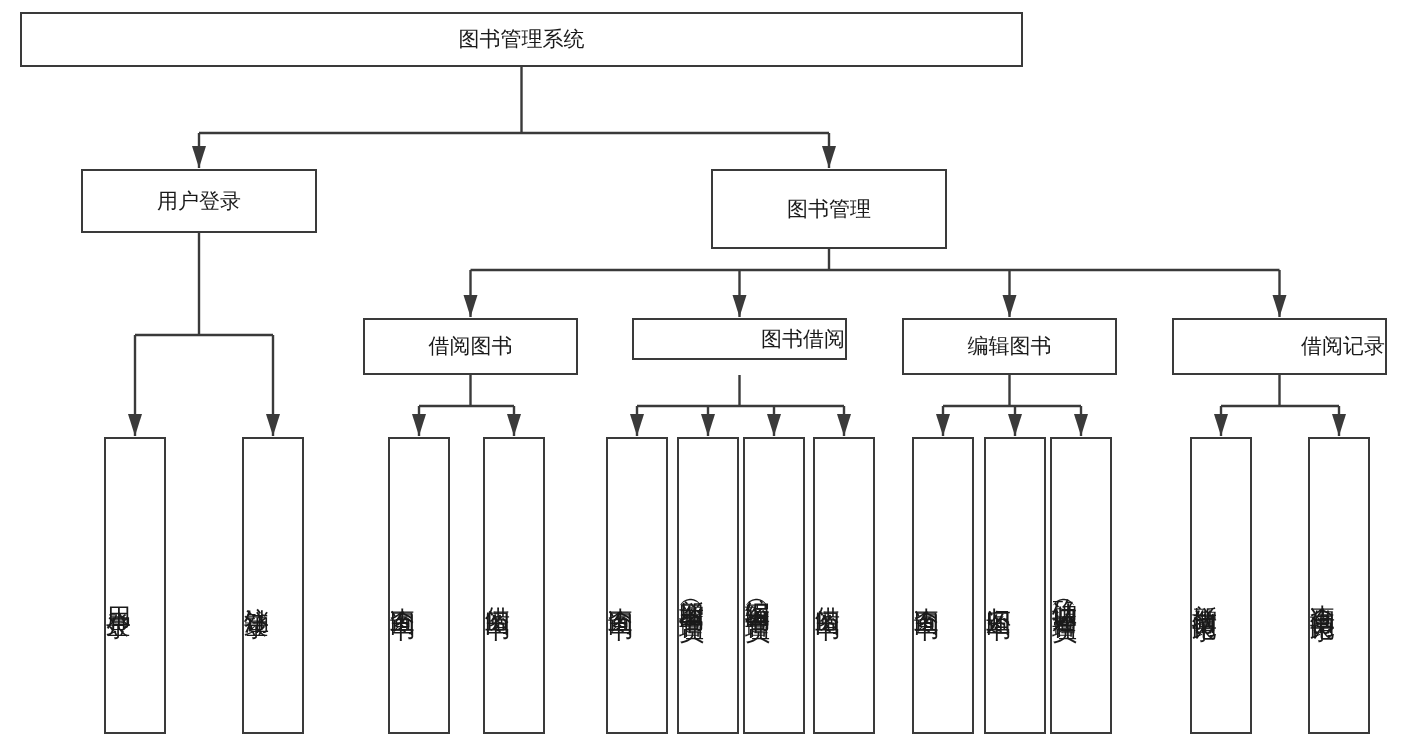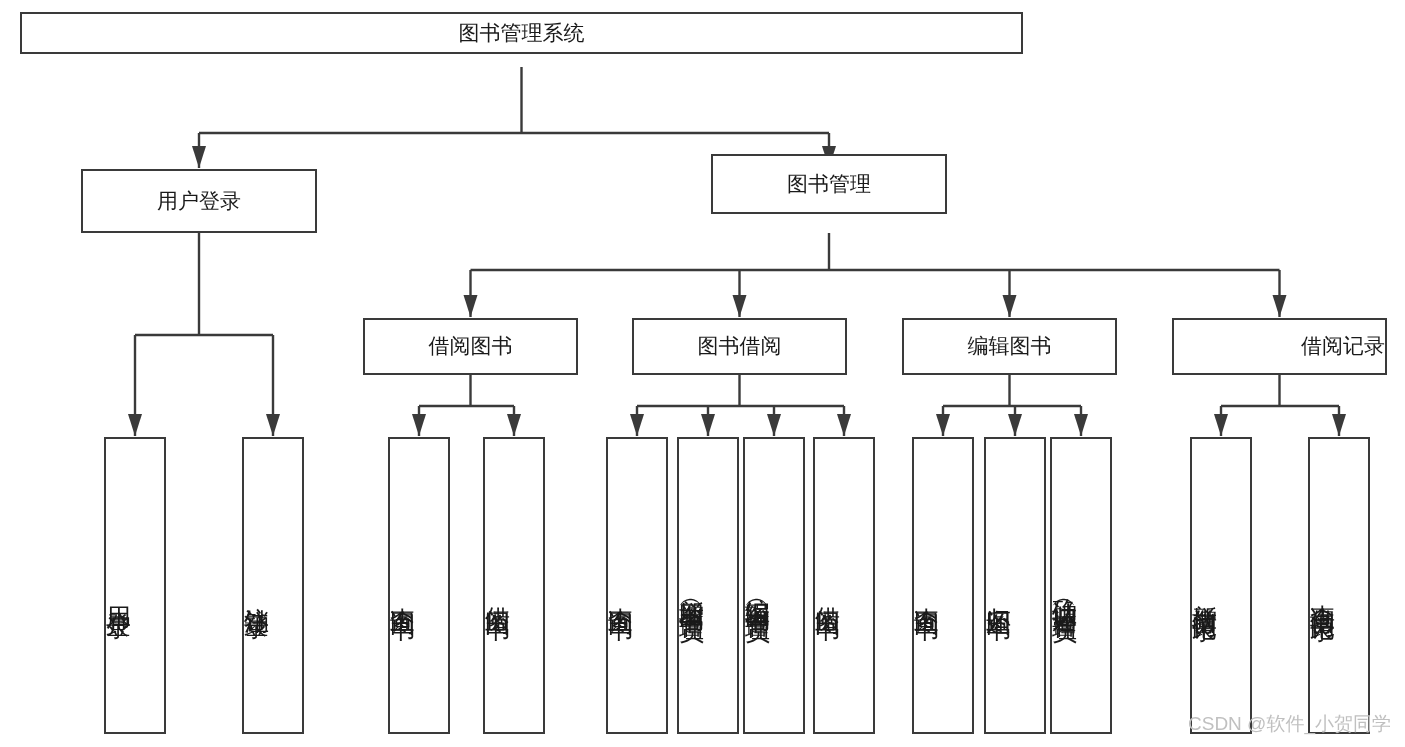--- a/index.html
+++ b/index.html
@@ -115,33 +115,33 @@
       <line x1="1081" y1="406" x2="1081" y2="436" stroke="#3a3a3a" stroke-width="2.4"></line>
       <path d="M1074,414 L1088,414 L1081,436 Z" fill="#3a3a3a"></path>
       <line x1="1279.5" y1="375" x2="1279.5" y2="406" stroke="#3a3a3a" stroke-width="2.4"></line>
       <line x1="1221" y1="406" x2="1339" y2="406" stroke="#3a3a3a" stroke-width="2.4"></line>
       <line x1="1221" y1="406" x2="1221" y2="436" stroke="#3a3a3a" stroke-width="2.4"></line>
       <path d="M1214,414 L1228,414 L1221,436 Z" fill="#3a3a3a"></path>
       <line x1="1339" y1="406" x2="1339" y2="436" stroke="#3a3a3a" stroke-width="2.4"></line>
       <path d="M1332,414 L1346,414 L1339,436 Z" fill="#3a3a3a"></path>
     </svg>
   <div id="nodes">
-      <div class="node horizontal" style="left: 20px; top: 12px; width: 1003px; height: 42px;">
+      <div class="node horizontal" style="left: 20px; top: 12px; width: 1003px; height: 55px;">
         <span class="node-label">图书管理系统</span>
       </div>
       <div class="node horizontal" style="left: 81px; top: 169px; width: 236px; height: 64px;">
         <span class="node-label">用户登录</span>
       </div>
-      <div class="node horizontal" style="left: 711px; top: 154px; width: 236px; height: 60px;">
+      <div class="node horizontal" style="left: 711px; top: 169px; width: 236px; height: 80px;">
         <span class="node-label">图书管理</span>
       </div>
       <div class="node horizontal" style="left: 363px; top: 318px; width: 215px; height: 57px;">
         <span class="node-label">借阅图书</span>
       </div>
-      <div class="node horizontal" style="left: 632px; top: 318px; width: 215px; height: 57px;">
+      <div class="node horizontal" style="left: 632px; top: 318px; width: 215px; height: 42px; justify-content: flex-end;">
         <span class="node-label">图书借阅</span>
       </div>
       <div class="node horizontal" style="left: 902px; top: 318px; width: 215px; height: 57px;">
         <span class="node-label">编辑图书</span>
       </div>
       <div class="node horizontal" style="left: 1172px; top: 318px; width: 215px; height: 57px; justify-content: flex-end;">
         <span class="node-label">借阅记录</span>
       </div>
       <div class="node vertical" style="left: 104px; top: 437px; width: 62px; height: 297px;">
         <span class="node-label">用户登录</span>
@@ -176,14 +176,13 @@
       <div class="node vertical" style="left: 1050px; top: 437px; width: 62px; height: 297px;">
         <span class="node-label">确认归还（管理员）</span>
       </div>
       <div class="node vertical" style="left: 1190px; top: 437px; width: 62px; height: 297px;">
         <span class="node-label">新增借阅记录</span>
       </div>
       <div class="node vertical" style="left: 1308px; top: 437px; width: 62px; height: 297px;">
         <span class="node-label">查询借阅记录</span>
       </div>
     </div>
-  <div class="watermark" style="left: 1188px; top: 711px; color: rgb(192, 192, 192);">CSDN @软件_小贺同学</div>
 </div>
 
 </body></html>

